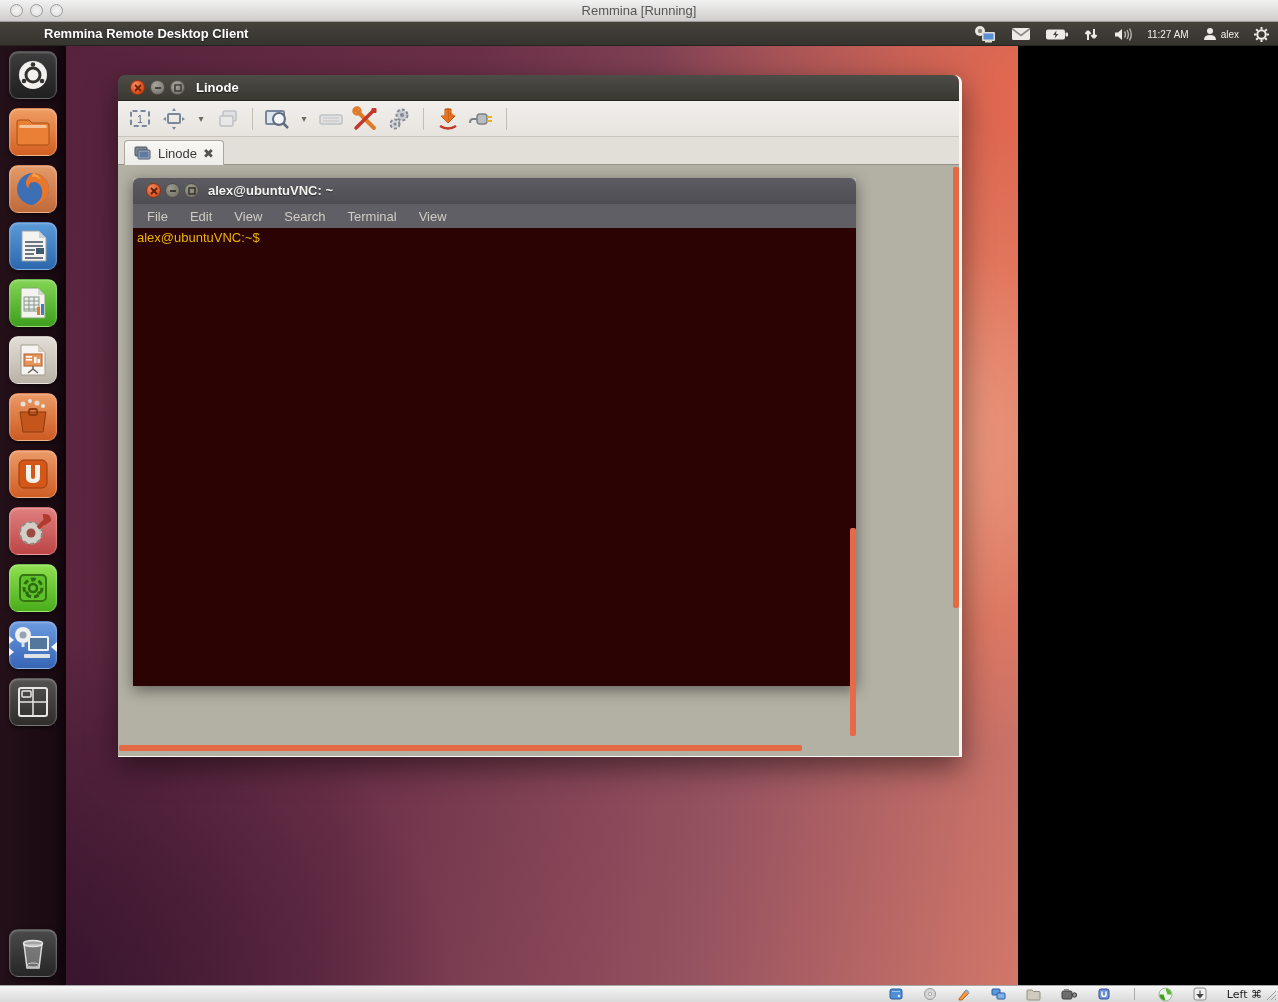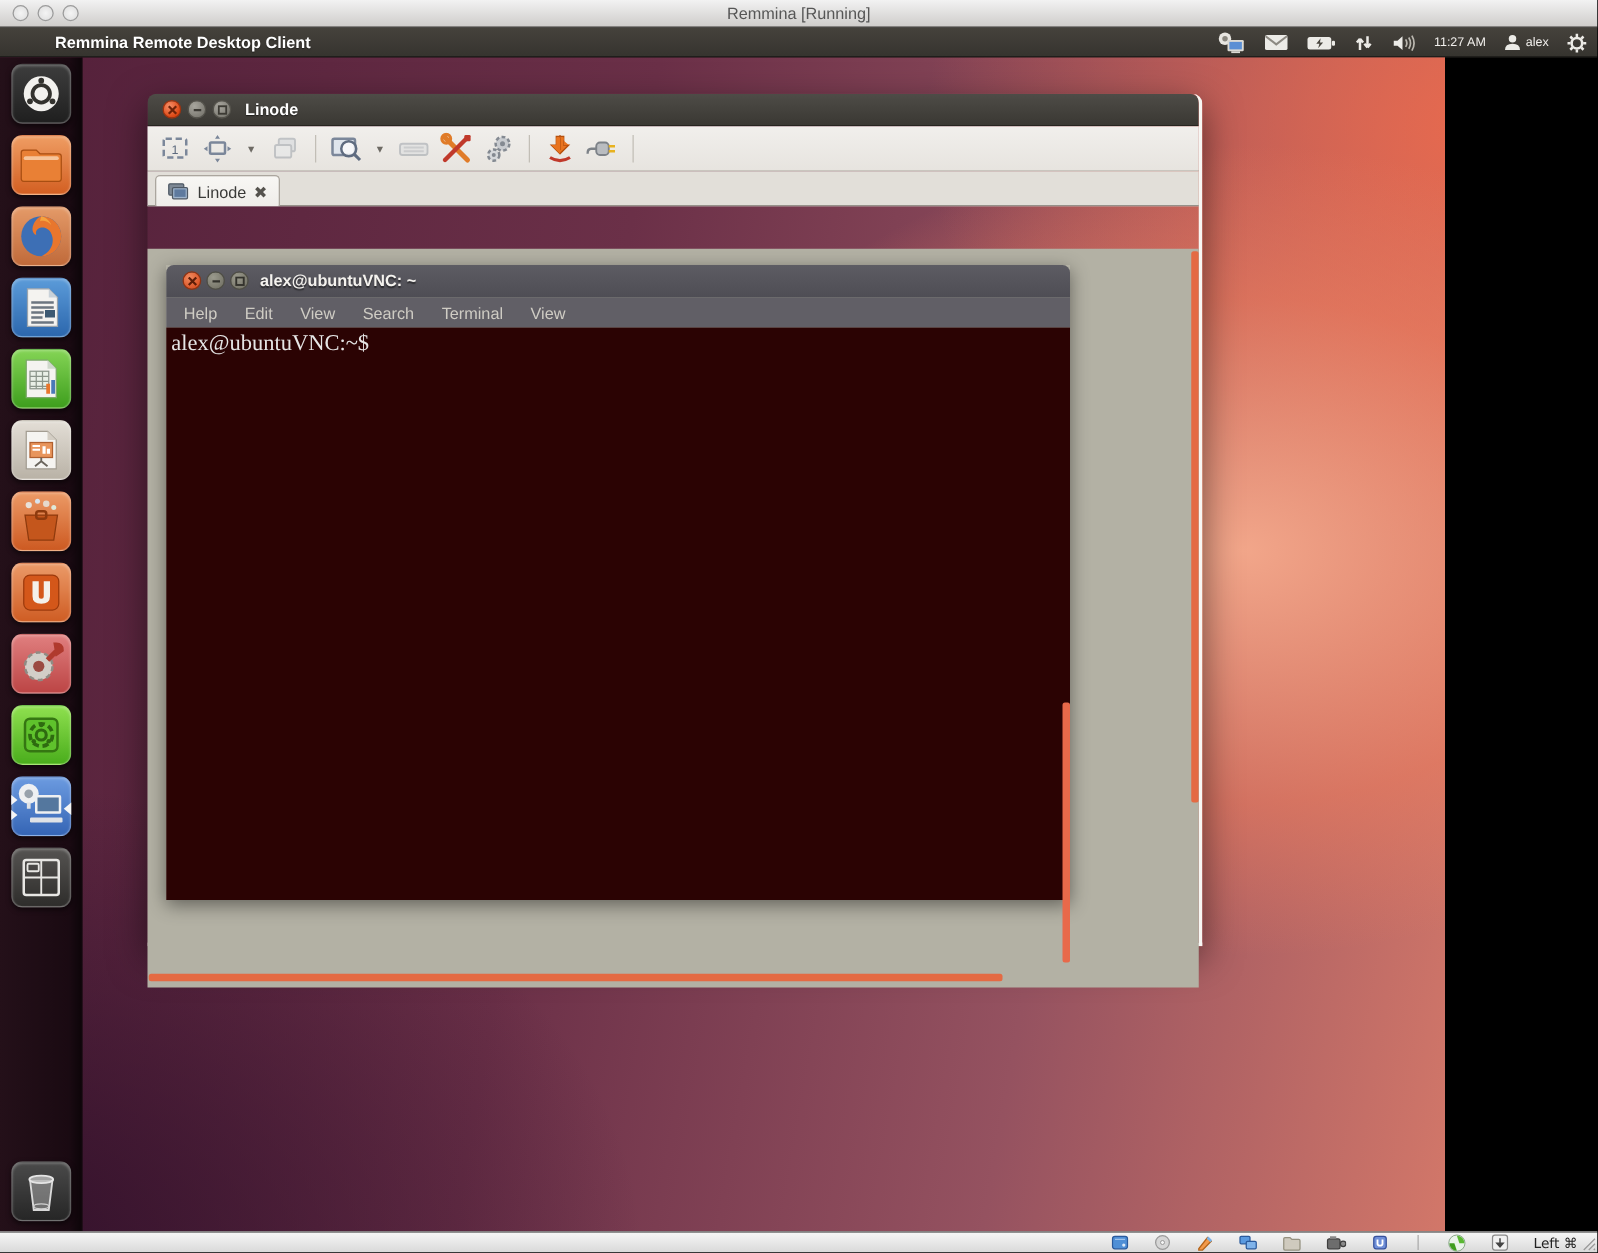--- a/index.html
+++ b/index.html
@@ -21,21 +21,21 @@
     background:linear-gradient(#45423c, #36342f); border-bottom:1px solid #262420;
     color:#fff; }
   .panel-title { position:absolute; left:8px; top:4px; font-size:13px; font-weight:bold;
     color:#ffffff; text-shadow:0 1px 1px rgba(0,0,0,.5);padding-left:36px; }
   .panel-right { position:absolute; right:4px; top:0; height:24px; display:flex;
     align-items:center; gap:14px; padding-right:4px; }
   .ind { display:flex; align-items:center; gap:4px; height:24px; }
   .panel-text { font-size:10px; color:#f1efec; }
 
   
-  .desktop { position:absolute; left:0; top:46px; width:1156px; height:939px;
+  .desktop { position:absolute; left:0; top:46px; width:1018px; height:939px;
     background:
       radial-gradient(55% 48% at 86% 42%, rgba(246,170,140,.95), rgba(241,128,95,.55) 45%, rgba(241,128,95,0) 72%),
       radial-gradient(60% 55% at 103% 6%, rgba(236,105,75,.9), rgba(236,105,75,0) 65%),
       radial-gradient(75% 65% at -2% 102%, #30102a, rgba(48,16,42,0) 62%),
       linear-gradient(100deg, #53203a 0%, #6b3048 40%, #955260 72%, #d27769 100%);
   }
 
   
   .launcher { position:absolute; left:0; top:0; width:66px; height:939px;
     background:linear-gradient(to right, #241019, #1a0a12 85%, #0d0509);
@@ -83,21 +83,21 @@
   .caret { font-size:10px; color:#6d6a64; }
 
   .rem-tabbar { height:28px; background:#e2dfd9; border-bottom:1px solid #96918a;
     position:relative; }
   .tab { position:absolute; left:6px; top:3px; height:25px; padding:0 9px;
     background:linear-gradient(#f8f7f4, #efede9); border:1px solid #aba69e; border-bottom:none;
     border-radius:4px 4px 0 0; display:flex; align-items:center; gap:6px; }
   .tab-label { font-size:13px; color:#3a3a38; }
   .tab-close { font-size:13px; color:#55534e; line-height:1; }
 
-  .rem-viewport { position:relative; height:591px; background:#b3b1a4; overflow:hidden;margin-top:34px; }
+  .rem-viewport { position:relative; height:591px; background:#b3b1a4; overflow:hidden; }
   .vp-vscroll { position:absolute; right:0px; top:2px; width:6px; height:441px;
     background:#e46a43; border-radius:2px; }
   .vp-hscroll { position:absolute; left:1px; top:580px; width:683px; height:6px;
     background:#e46a43; border-radius:2px; }
 
   
   .terminal { position:absolute; left:15px; top:13px; width:723px; height:508px;
     box-shadow:0 4px 14px rgba(0,0,0,.45); }
   .t-titlebar { height:26px; background:linear-gradient(#5d5c63, #4e4d54);
     border-radius:6px 6px 0 0; position:relative; }
@@ -108,21 +108,21 @@
   .t-btn.min  { left:32px; background:radial-gradient(circle at 35% 30%, #9b9a8d, #767568 80%);
     border:1px solid #4f4e45; }
   .t-btn.max  { left:51px; background:radial-gradient(circle at 35% 30%, #9b9a8d, #767568 80%);
     border:1px solid #4f4e45; }
   .t-title { position:absolute; left:75px; top:5px; font-size:13px; font-weight:bold;
     color:#f4f2ee; text-shadow:0 1px 1px rgba(0,0,0,.5); }
   .t-menubar { height:24px; background:#615f66; display:flex; align-items:center;
     padding-left:14px; gap:22px; }
   .t-menu-item { font-size:13px; color:#cfccc4; }
   .t-content { height:458px; background:#2b0303; padding:2px 4px; position:relative; }
-  .t-prompt { font-family:Liberation Serif, serif; font-size:18px; color:#e5e5e5; }
+  .t-prompt { font-family:Liberation Sans, sans-serif; font-size:13px; color:#eab308; }
   .t-scroll { position:absolute; right:0; top:300px; width:6px; height:208px;
     background:#e8694a; border-radius:2px; }
 
   
   .vbox-statusbar { position:absolute; left:0; top:985px; width:1278px; height:17px;
     background:linear-gradient(#f6f6f6, #d9d9d9); border-top:1px solid #a6a6a6;
     display:flex; align-items:center; justify-content:flex-end; gap:20px; padding-right:16px; }
   .sb-ico { display:flex; align-items:center; }
   .sb-sep { width:1px; height:12px; background:#aaa; margin:0 3px; }
   .sb-text { font-size:11px; color:#222; font-family:"DejaVu Sans", sans-serif; }
@@ -443,21 +443,21 @@
                 </svg>
             </div>
             <div class="t-btn max">
               <svg width="8" height="8" viewBox="0 0 8 8">
                   <rect x="1" y="1" width="6" height="6" fill="none" stroke="#33322c" stroke-width="1.5"></rect>
                 </svg>
             </div>
             <div class="t-title">alex@ubuntuVNC: ~</div>
           </div>
           <div class="t-menubar">
-            <span class="t-menu-item">Help</span>
+            <span class="t-menu-item">File</span>
             <span class="t-menu-item">Edit</span>
             <span class="t-menu-item">View</span>
             <span class="t-menu-item">Search</span>
             <span class="t-menu-item">Terminal</span>
             <span class="t-menu-item">View</span>
           </div>
           <div class="t-content">
             <div class="t-prompt">alex@ubuntuVNC:~$</div>
             <div class="t-scroll"></div>
           </div>

